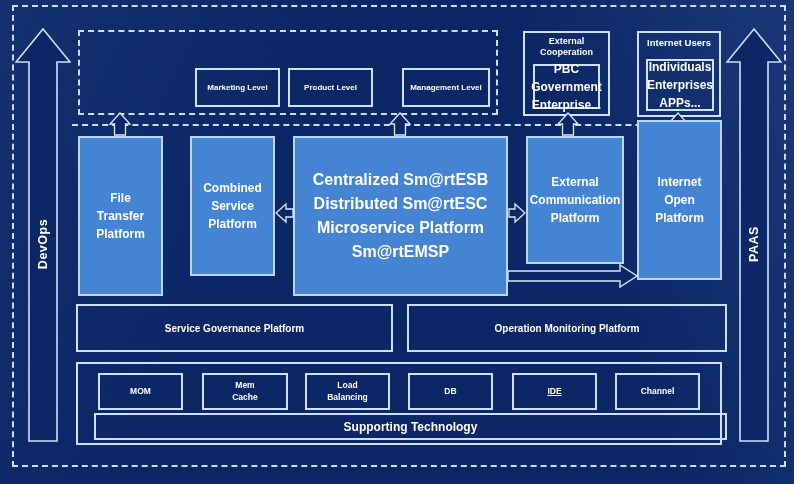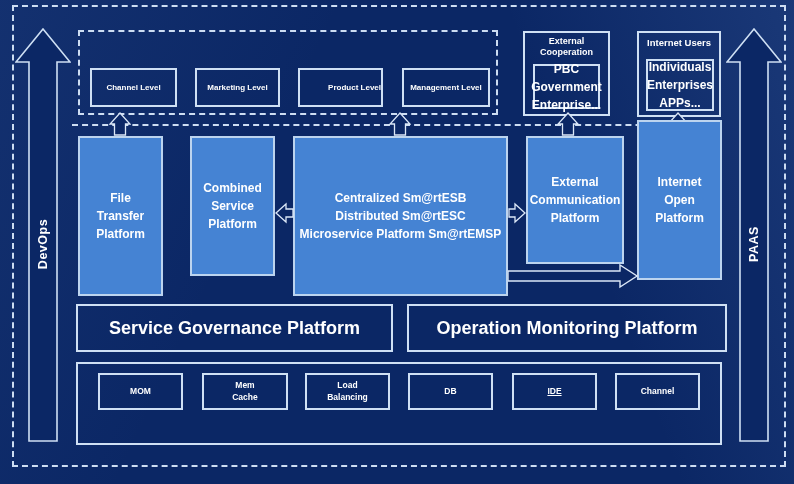--- a/index.html
+++ b/index.html
@@ -11,22 +11,22 @@
       linear-gradient(115deg, rgba(96,136,205,0.10) 0%, rgba(96,136,205,0) 34%),
       #0b2765;
   }
   .abs{position:absolute;box-sizing:border-box;}
   .dashed-border{border:2px dashed #cdddf2;}
   .center{display:flex;align-items:center;justify-content:center;text-align:center;}
   .pre{white-space:pre-line;}
   .lvl-box{border:2px solid #cfe0f4;font-weight:bold;font-size:8px;}
   .outline-box{border:2px solid #cfe0f4;}
   .platform{background:#4583d3;border:2px solid #bcd4ef;font-weight:bold;font-size:12px;line-height:1.5;}
-  .central-text{font-size:12px;line-height:1.5;}
-  .gov-box{border:2px solid #cfe0f4;font-weight:bold;font-size:18px;}
+  .central-text{font-size:16px;line-height:1.5;}
+  .gov-box{border:2px solid #cfe0f4;font-weight:bold;font-size:10px;}
   .tech-box{border:2px solid #cfe0f4;font-weight:bold;font-size:8.5px;line-height:1.35;}
   .bar{border:2px solid #cfe0f4;font-weight:bold;font-size:12px;}
   .rail-label{font-weight:bold;font-size:12.5px;letter-spacing:0.5px;transform:rotate(-90deg);transform-origin:center;}
   .title-sm{font-weight:bold;font-size:9px;line-height:1.25;text-align:center;padding-top:3px;}
   .body-sm{font-weight:bold;font-size:12px;line-height:1.5;}
   svg{display:block;}
   .hline-dashed{border-top:2px dashed #cdddf2;height:0;}
 </style>
 </head>
 <body>
@@ -40,27 +40,24 @@
   </svg>
   <div class="abs center rail-label" style="left:3px;top:224px;width:80px;height:40px;">DevOps</div>
 
   <svg class="abs" style="left:726px;top:26px;" width="56" height="418" viewBox="0 0 56 418">
     <path d="M28,3 L55,36 L42,36 L42,415 L14,415 L14,36 L1,36 Z" fill="#0b2765" stroke="#cfe0f4" stroke-width="1.6"></path>
   </svg>
   <div class="abs center rail-label" style="left:714px;top:224px;width:80px;height:40px;">PAAS</div>
 
   <div class="abs dashed-border" style="left:78px;top:30px;width:420px;height:85px;"></div>
 
-  <div class="abs center lvl-box" style="left:90px;top:68px;width:87px;height:39px;">
-    <span>Channel Level</span>
-  </div>
   <div class="abs center lvl-box" style="left:195px;top:68px;width:85px;height:39px;">
     <span>Marketing Level</span>
   </div>
-  <div class="abs center lvl-box" style="left:298px;top:68px;width:85px;height:39px;justify-content:flex-end;">
+  <div class="abs center lvl-box" style="left:288px;top:68px;width:85px;height:39px;">
     <span>Product Level</span>
   </div>
   <div class="abs center lvl-box" style="left:402px;top:68px;width:88px;height:39px;">
     <span>Management Level</span>
   </div>
 
   <div class="abs outline-box" style="left:523px;top:31px;width:87px;height:85px;">
     <div class="title-sm pre">External
 Cooperation</div>
     <div class="abs outline-box center body-sm pre" style="left:8px;top:31px;width:67px;height:45px;">
@@ -153,14 +150,17 @@
   <div class="abs center tech-box pre" style="left:408px;top:373px;width:85px;height:37px;">
     <span>DB</span>
   </div>
   <div class="abs center tech-box pre" style="left:512px;top:373px;width:85px;height:37px;text-decoration:underline;">
     <span>IDE</span>
   </div>
   <div class="abs center tech-box pre" style="left:615px;top:373px;width:85px;height:37px;">
     <span>Channel</span>
   </div>
 
+  <div class="abs center bar" style="left:94px;top:413px;width:633px;height:27px;">
+    <span>Supporting Technology</span>
+  </div>
 
 </div>
 
 </body></html>

